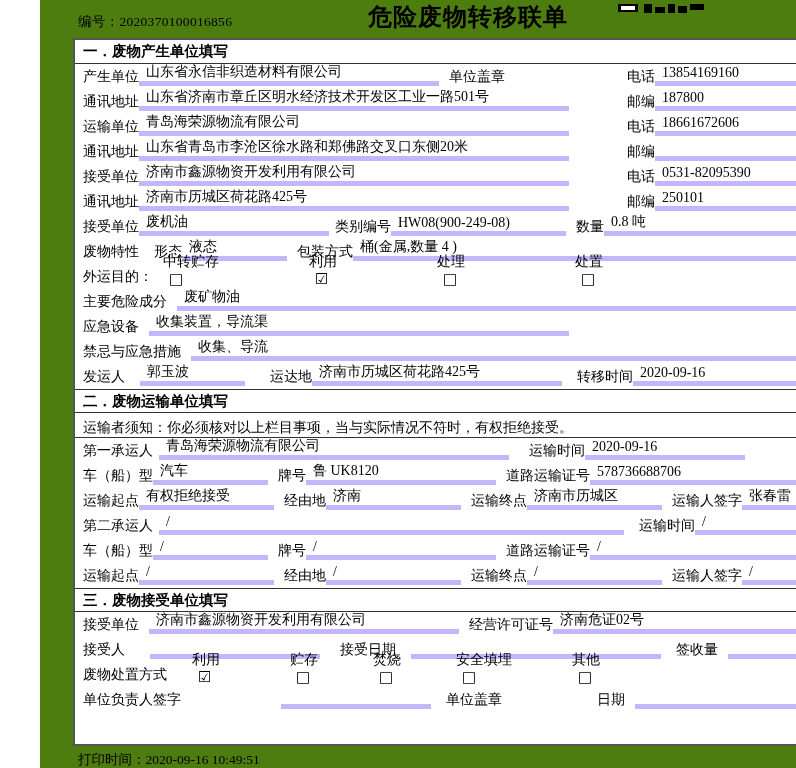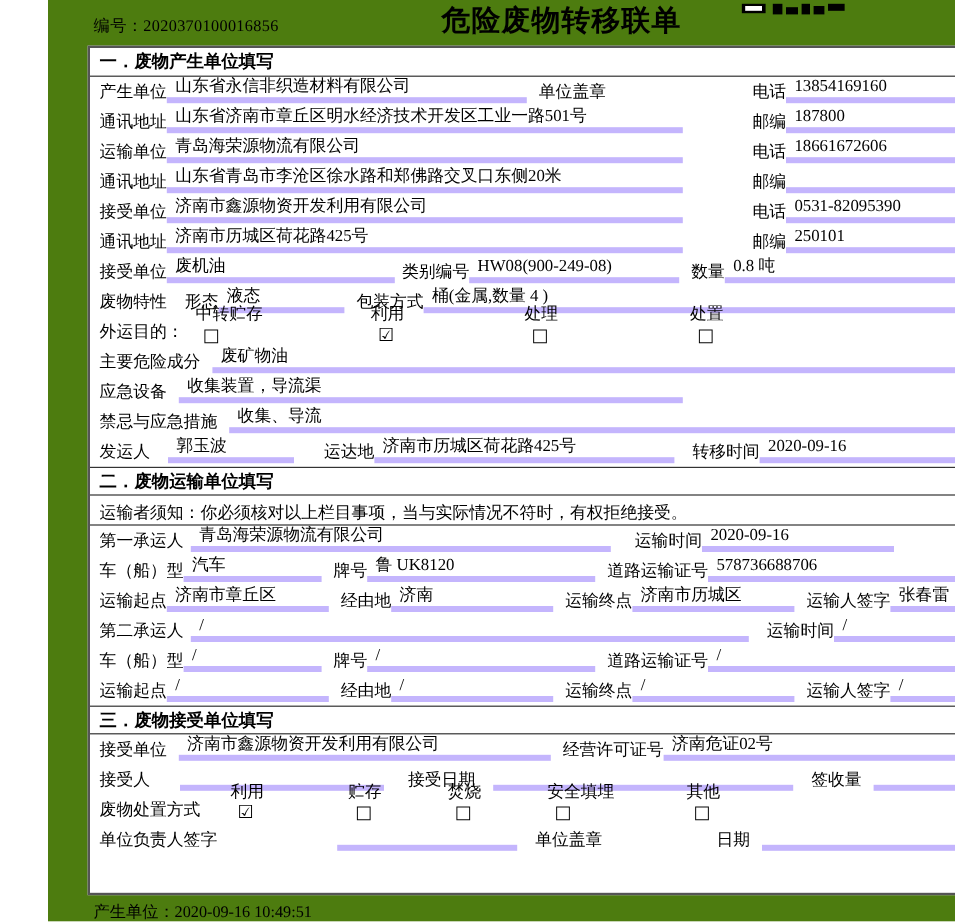--- a/index.html
+++ b/index.html
@@ -198,21 +198,21 @@
       <span class="lbl">车（船）型</span>
       <span class="fld w115">汽车</span>
       <span class="lbl ml10">牌号</span>
       <span class="fld w190">鲁 UK8120</span>
       <span class="lbl ml10">道路运输证号</span>
       <span class="fld grow">578736688706</span>
     </div>
 
     <div class="row">
       <span class="lbl">运输起点</span>
-      <span class="fld w135">济南市章丘区</span>
+      <span class="fld w135">有权拒绝接受</span>
       <span class="lbl ml10">经由地</span>
       <span class="fld w135">济南</span>
       <span class="lbl ml10">运输终点</span>
       <span class="fld w135">济南市历城区</span>
       <span class="lbl ml10">运输人签字</span>
       <span class="fld grow">张春雷</span>
     </div>
 
     <div class="row">
       <span class="lbl">第二承运人</span>
@@ -287,17 +287,17 @@
     <div class="row">
       <span class="lbl">单位负责人签字</span>
       <span class="fld w150 ml100"></span>
       <span class="lbl ml15">单位盖章</span>
       <span class="lbl ml95">日期</span>
       <span class="fld grow ml10"></span>
     </div>
 
   </div>
 
-  <div class="print-line"><span>产生单位：</span><span>2020-09-16 10:49:51</span></div>
+  <div class="print-line"><span>打印时间：</span><span>2020-09-16 10:49:51</span></div>
 
   <div class="edge-strip"></div>
 
 </div>
 
 </body></html>

